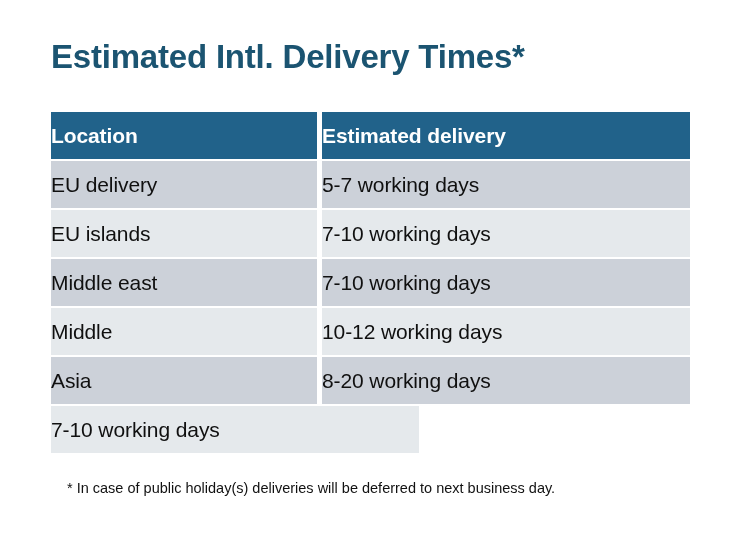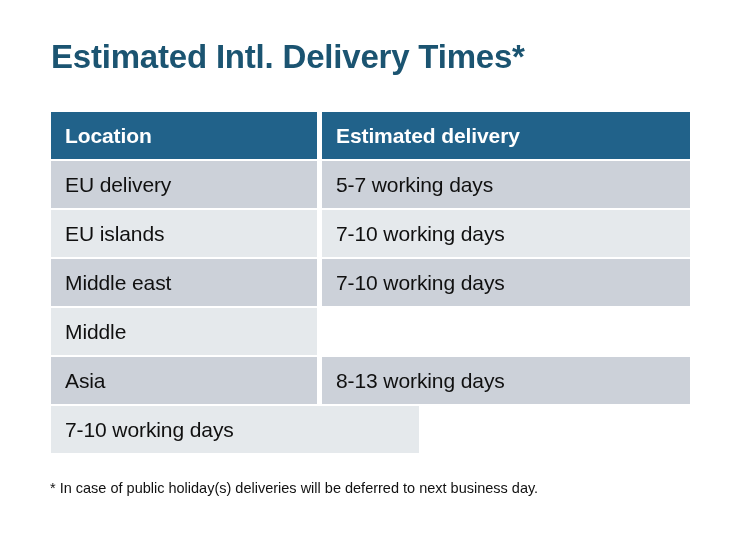--- a/index.html
+++ b/index.html
@@ -45,21 +45,20 @@
     display: flex;
     width: 100%;
     margin-bottom: 2px;
   }
 
   .cell {
     box-sizing: border-box;
     height: 47px;
     display: flex;
     align-items: center;
-    padding-left: 14px;
     font-size: 21px;
     color: #101010;
     letter-spacing: -0.1px;
     white-space: nowrap;
     overflow: hidden;
   }
 
   .col-location {
     width: 266px;
     margin-right: 5px;
@@ -79,21 +78,21 @@
   .data-row.odd .cell {
     background: #ccd1d9;
   }
 
   .data-row.even .cell {
     background: #e5e9ec;
   }
 
   .footnote {
     position: absolute;
-    left: 50px;
+    left: 67px;
     top: 478px;
     font-size: 14.5px;
     color: #111111;
     line-height: 20px;
     white-space: nowrap;
   }
 </style>
 </head>
 <body>
 
@@ -118,25 +117,26 @@
       <div class="cell col-delivery">7-10 working days</div>
     </div>
 
     <div class="table-row data-row odd">
       <div class="cell col-location">Middle east</div>
       <div class="cell col-delivery">7-10 working days</div>
     </div>
 
     <div class="table-row data-row even">
       <div class="cell col-location">Middle</div>
+      <div class="cell col-delivery">10-12 working days</div>
     </div>
 
     <div class="table-row data-row odd">
       <div class="cell col-location">Asia</div>
-      <div class="cell col-delivery">8-13 working days</div>
+      <div class="cell col-delivery">8-20 working days</div>
     </div>
 
     <div class="table-row data-row even">
       <div class="cell col-delivery">7-10 working days</div>
     </div>
 
   </div>
 
   <div class="footnote">* In case of public holiday(s) deliveries will be deferred to next business day.</div>
 

